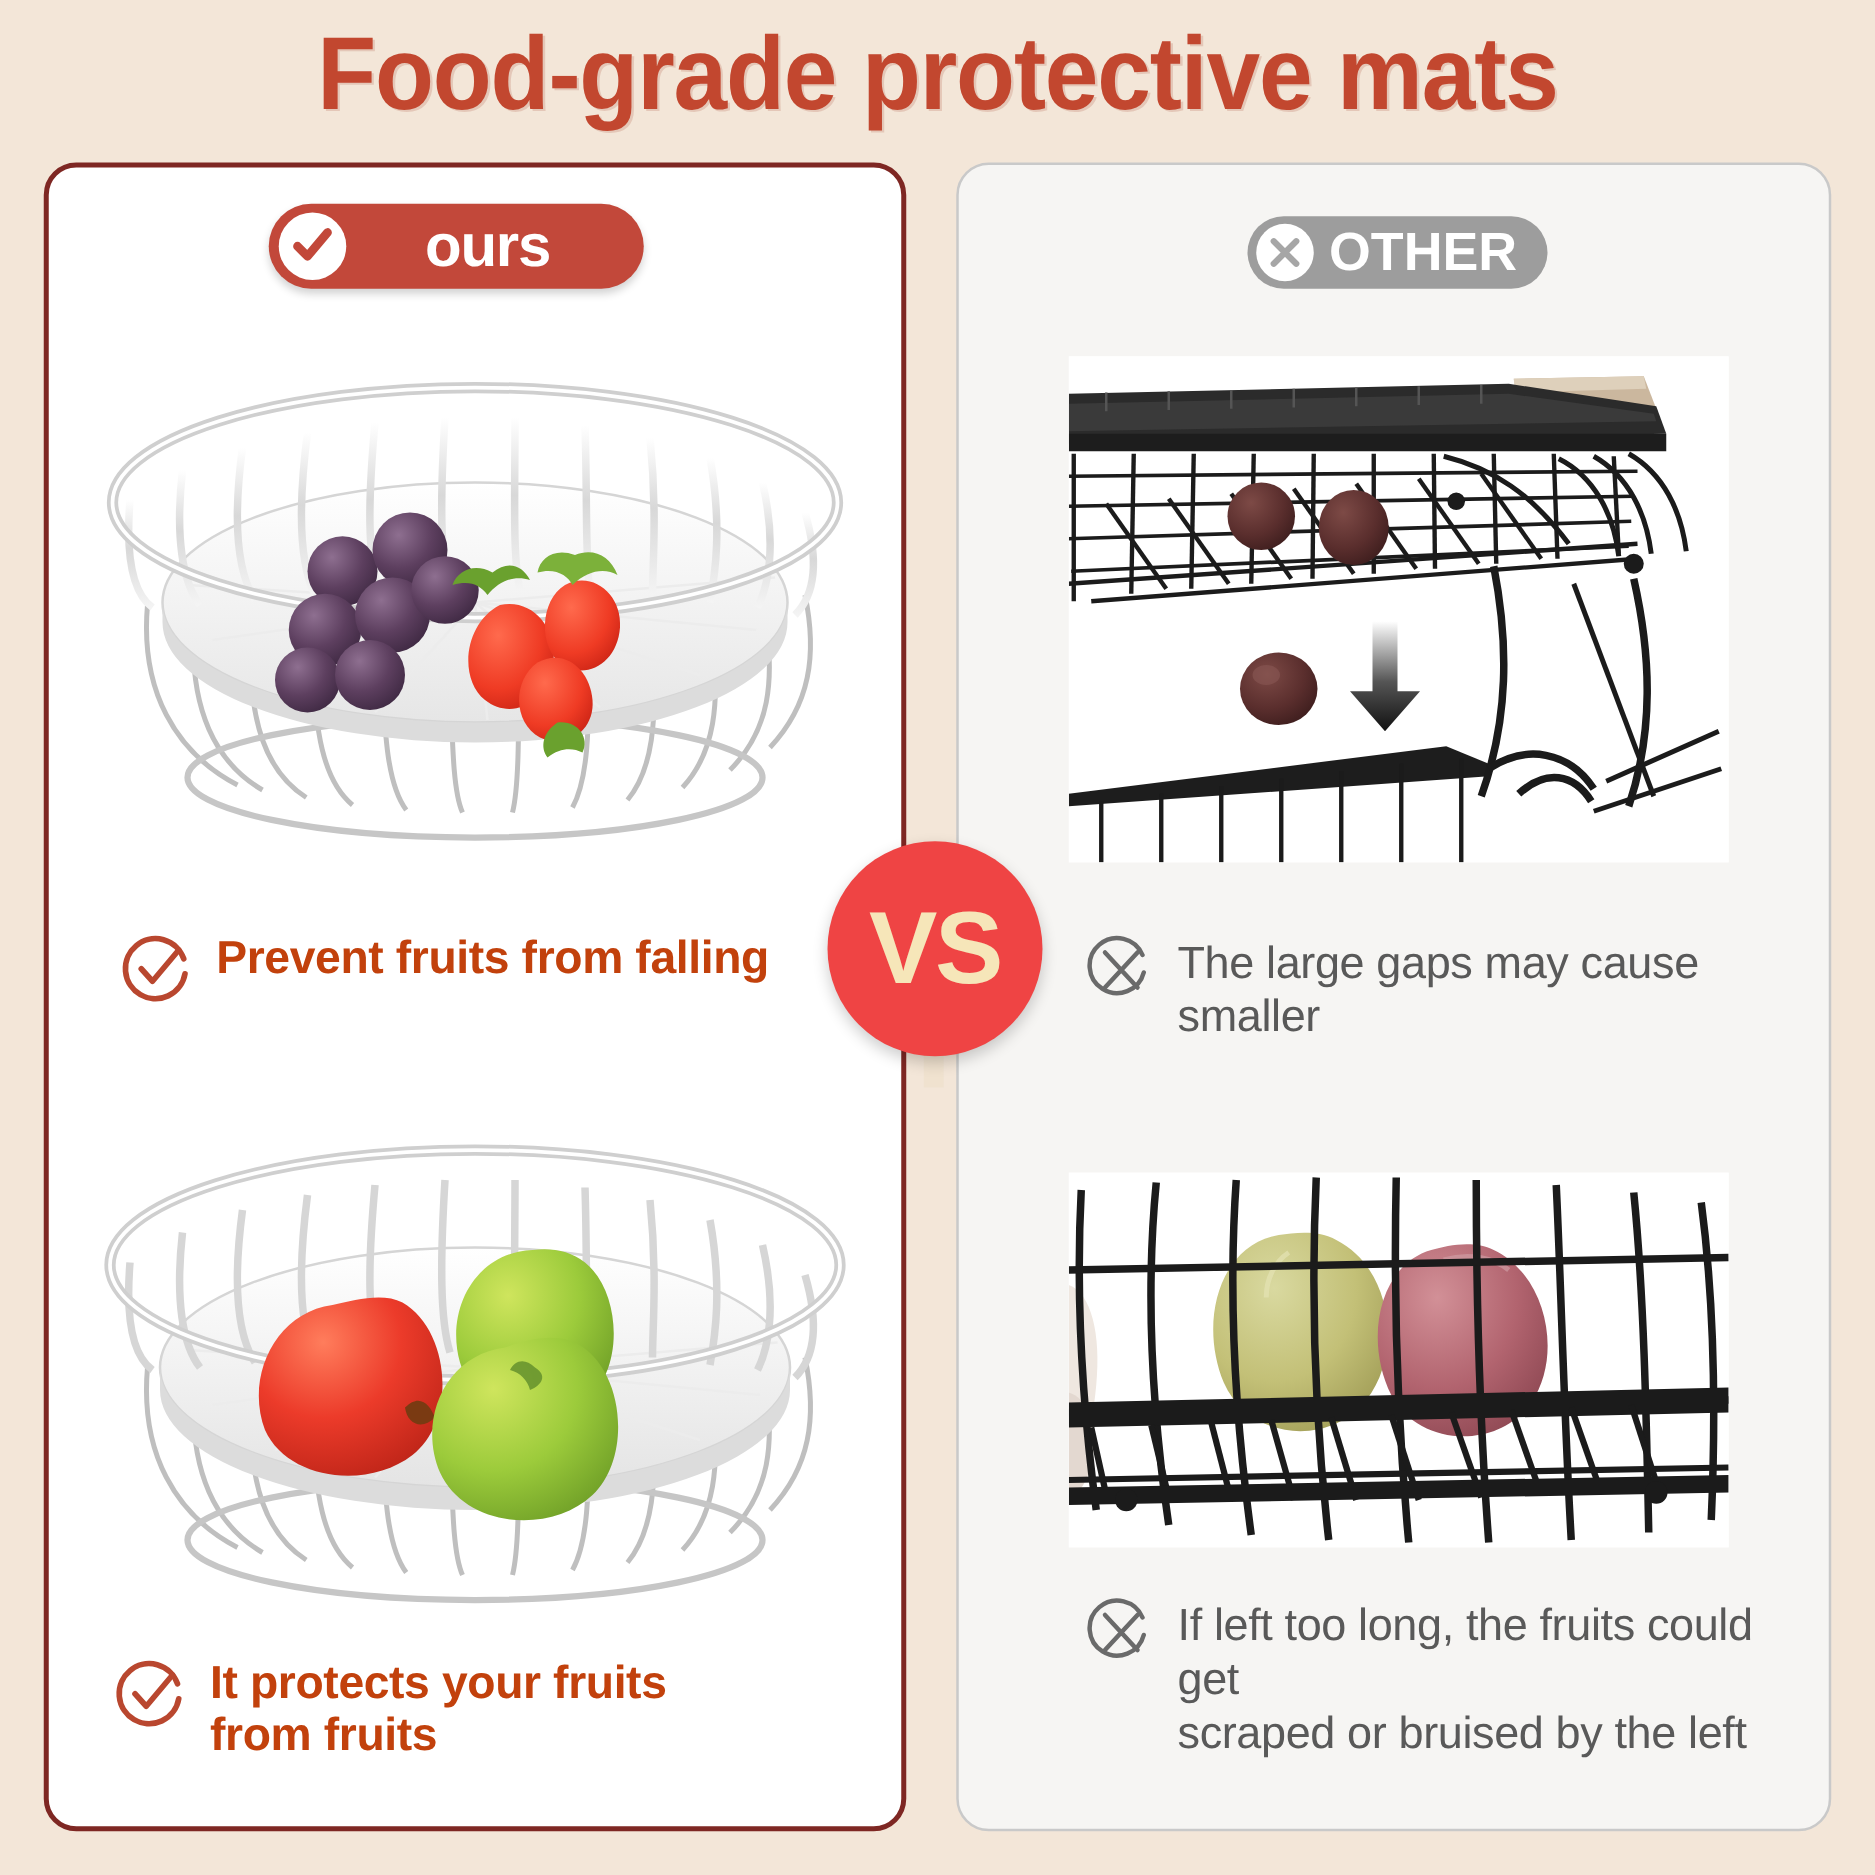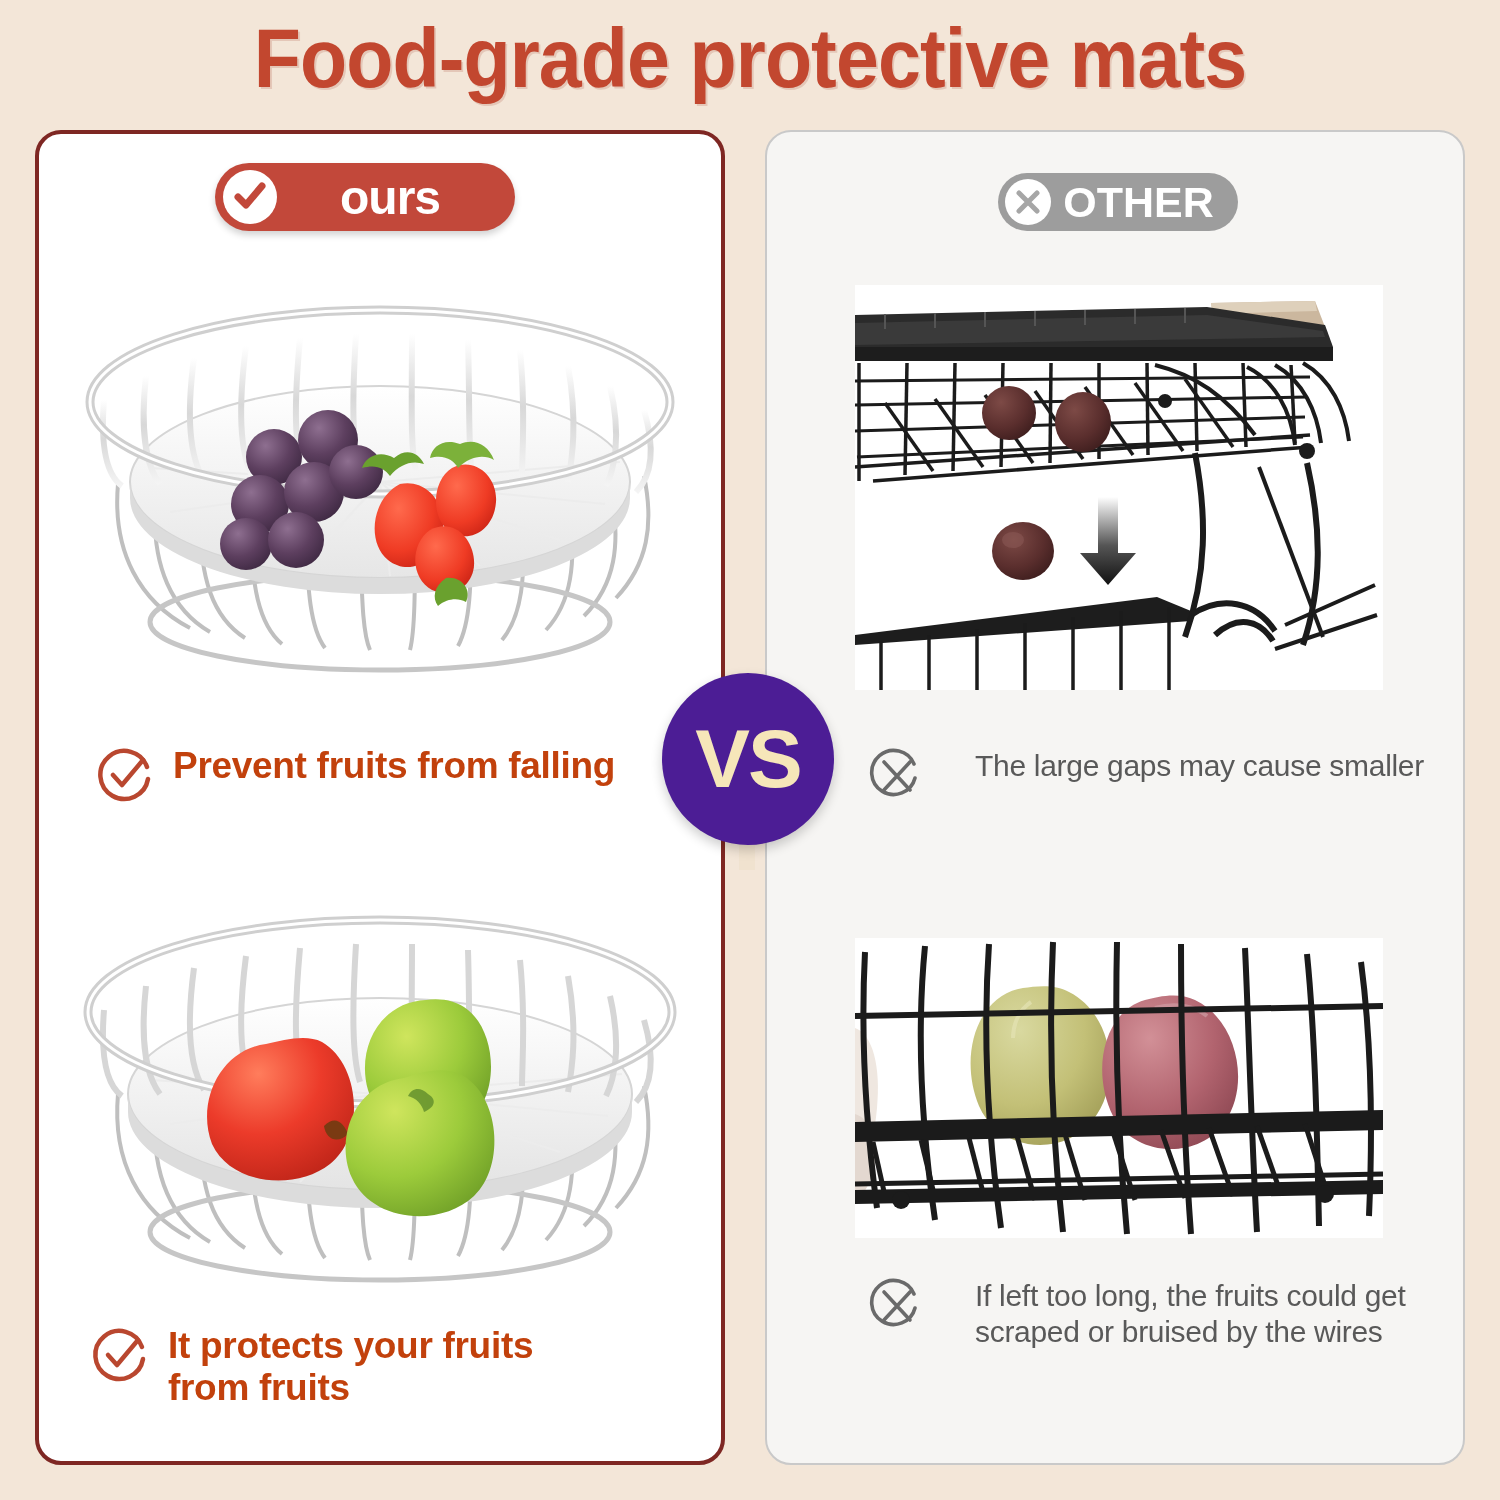--- a/index.html
+++ b/index.html
@@ -59,34 +59,34 @@
   .badge-other .badge-label{font-size:43px;letter-spacing:0px;padding-right:12px;}
 
   
   .feature{position:absolute;display:flex;align-items:flex-start;}
   .feat-icon{flex:none;margin-right:18px;}
   .feat-text{
     font-size:37px;font-weight:bold;line-height:1.14;
     letter-spacing:-0.3px;
   }
   .pro .feat-text{color:#c2410c;}
-  .con .feat-text{color:#595959;font-weight:normal;font-size:30px;line-height:1.2;margin-left:33px;}
+  .con .feat-text{color:#595959;font-weight:normal;font-size:36px;line-height:1.2;}
   .f1{left:95px;top:745px;width:570px;}
   .f2{left:90px;top:1325px;width:570px;}
   .c1{left:868px;top:748px;width:560px;}
   .c2{left:868px;top:1278px;width:560px;}
 
   
   .vs-stem{
     position:absolute;left:739px;top:760px;width:16px;height:110px;
     background:#f0e2cf;
   }
   .vs{
     position:absolute;left:662px;top:673px;width:172px;height:172px;
-    border-radius:50%;background:#4c1d95;
+    border-radius:50%;background:#ef4444;
     display:flex;align-items:center;justify-content:center;
     color:#f6e6b9;font-size:82px;font-weight:bold;letter-spacing:-2px;
     box-shadow:0 5px 12px rgba(0,0,0,.2);
   }
 
   
   .photo{position:absolute;overflow:hidden;}
   .ph-top{left:855px;top:285px;width:528px;height:405px;background:#fff;}
   .ph-bot{left:855px;top:938px;width:528px;height:300px;background:#fff;}
   .basket-top{left:60px;top:272px;width:640px;height:420px;}
@@ -497,18 +497,18 @@
 
 <div class="feature con c2">
   <span class="feat-icon">
     <svg width="56" height="56" viewBox="0 0 56 56">
       <path d="M46 16 A 22 22 0 1 0 47 30" fill="none" stroke="#6a6a6a" stroke-width="3.6" stroke-linecap="round"></path>
       <path d="M16 14 L42 42 M42 14 L16 42" fill="none" stroke="#6a6a6a" stroke-width="3.6" stroke-linecap="round"></path>
     </svg>
   </span>
   <span class="feat-text">
     <span>If left too long, the fruits could get</span><br>
-    <span>scraped or bruised by the wires</span>
+    <span>scraped or bruised by the left</span>
   </span>
 </div>
 
 <div class="vs-stem"></div>
 <div class="vs">VS</div>
 
 </body></html>

